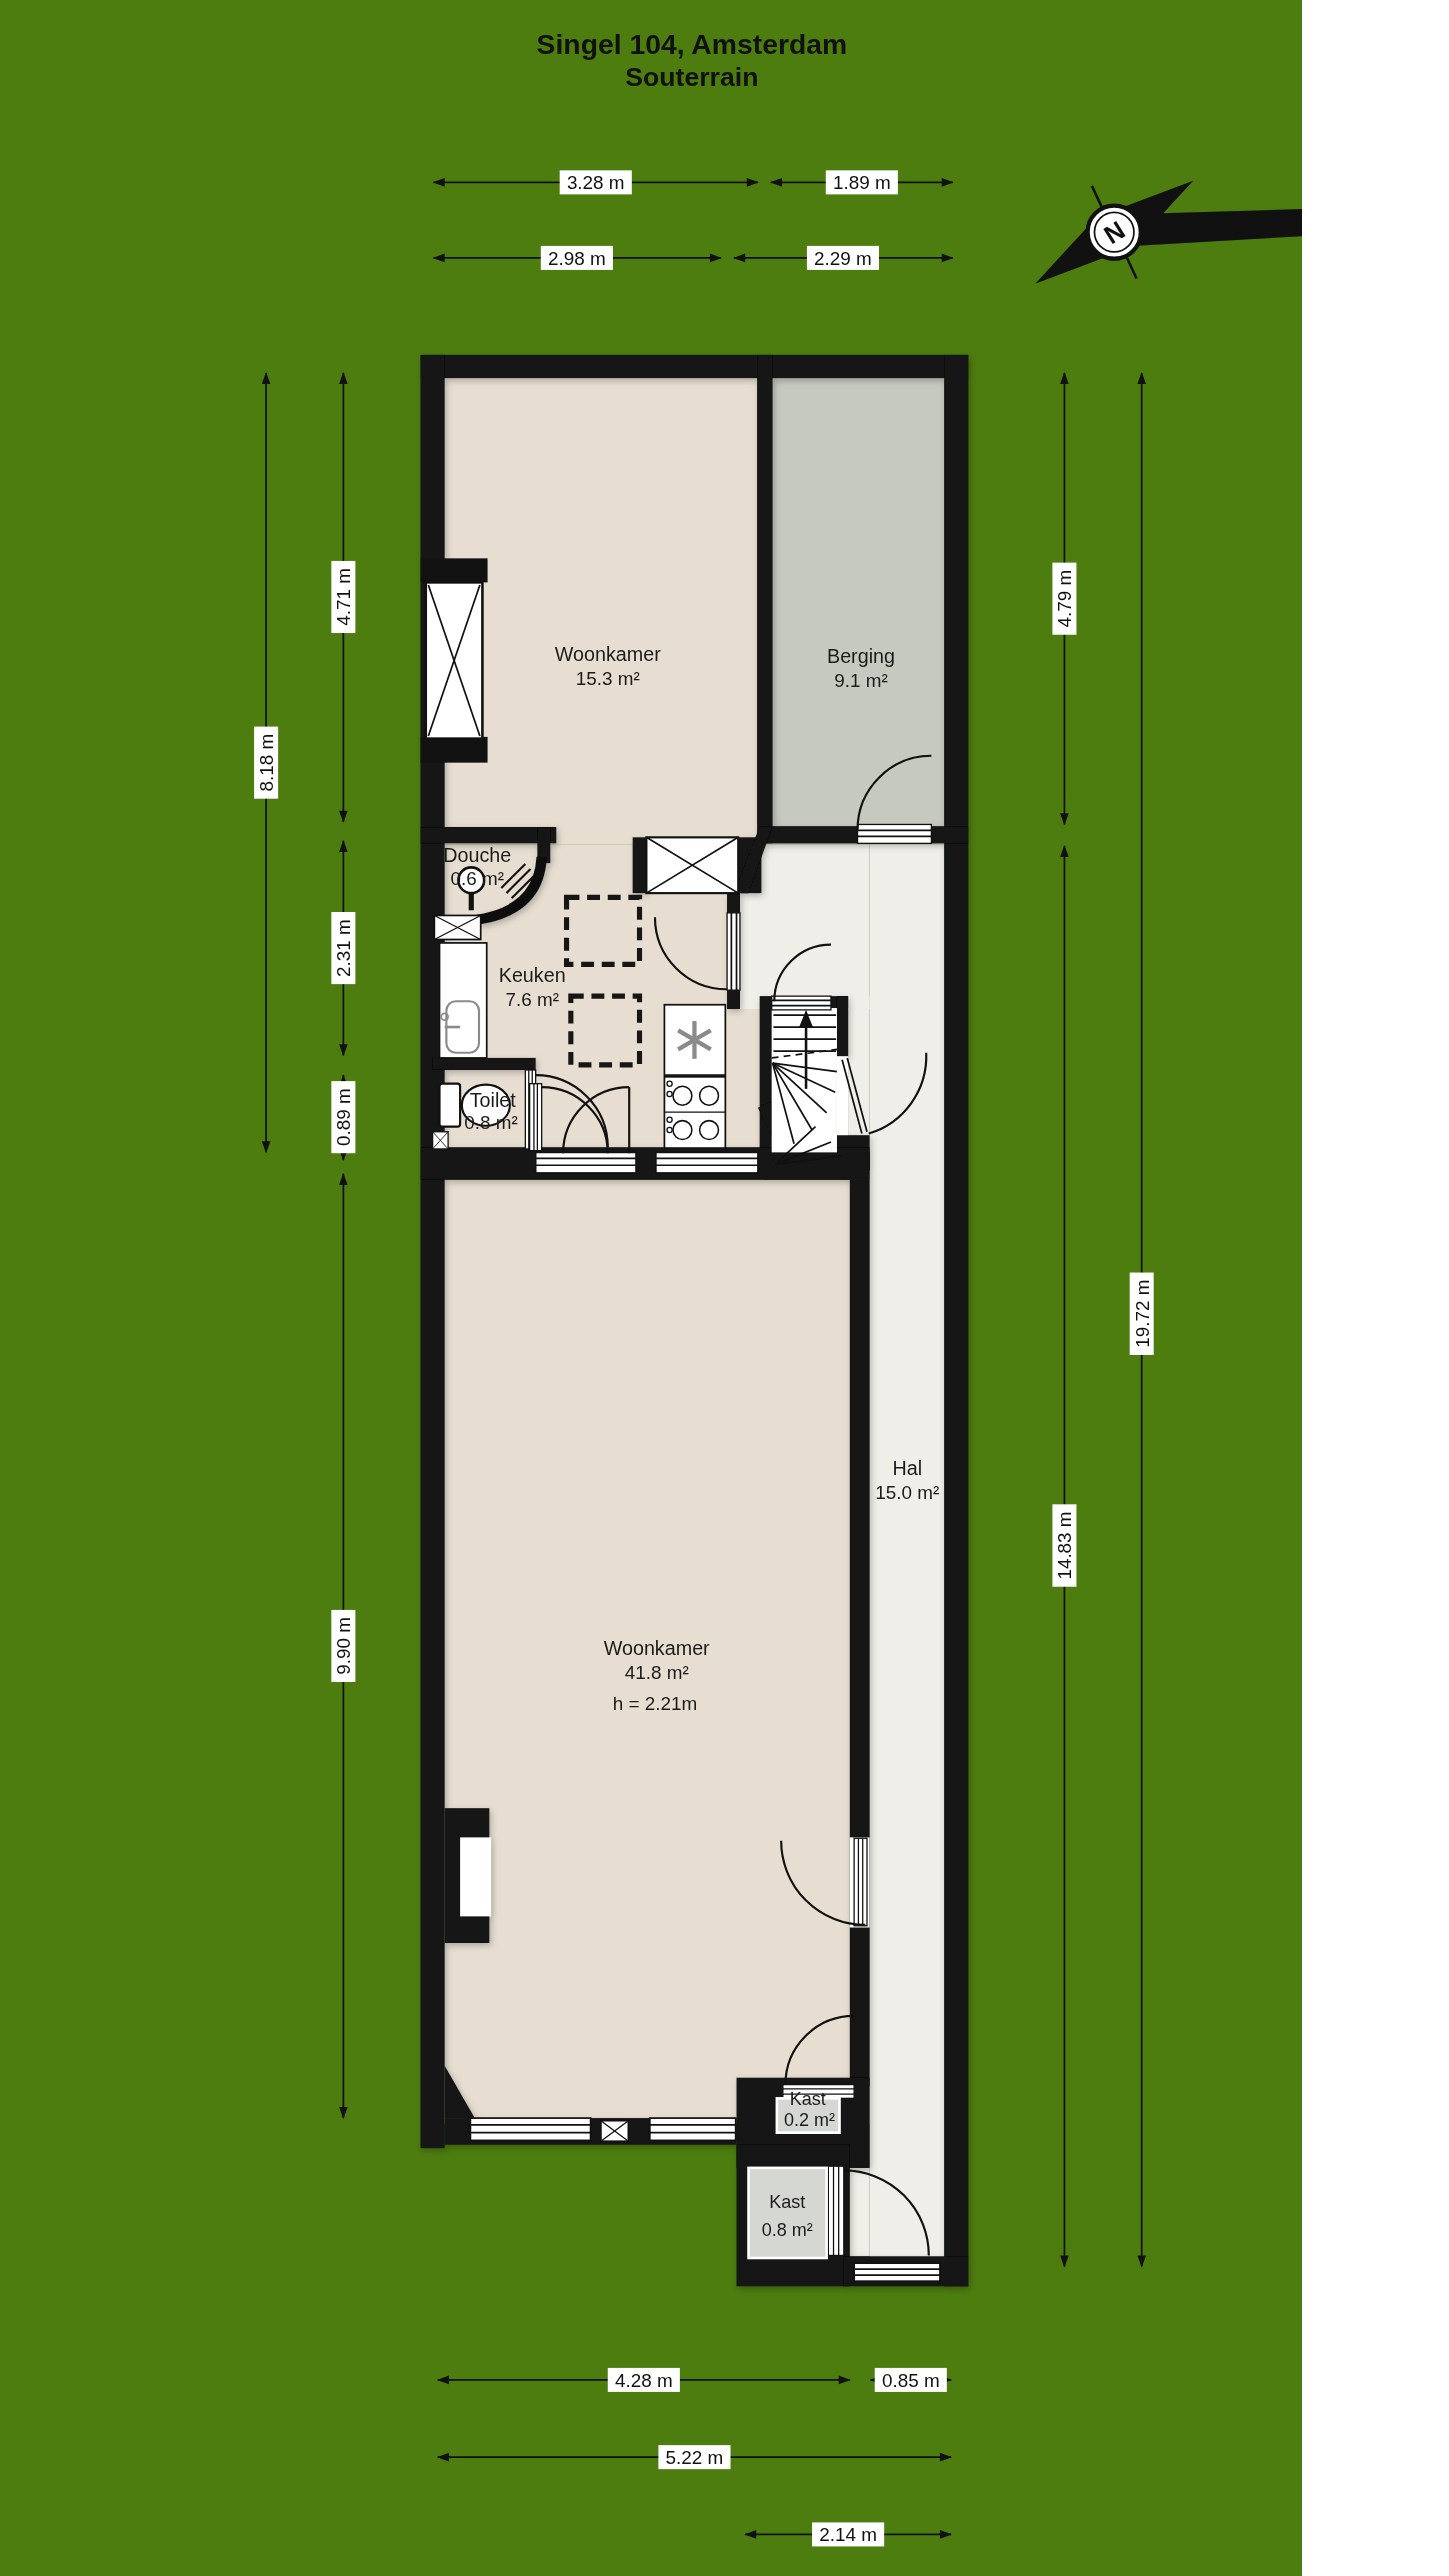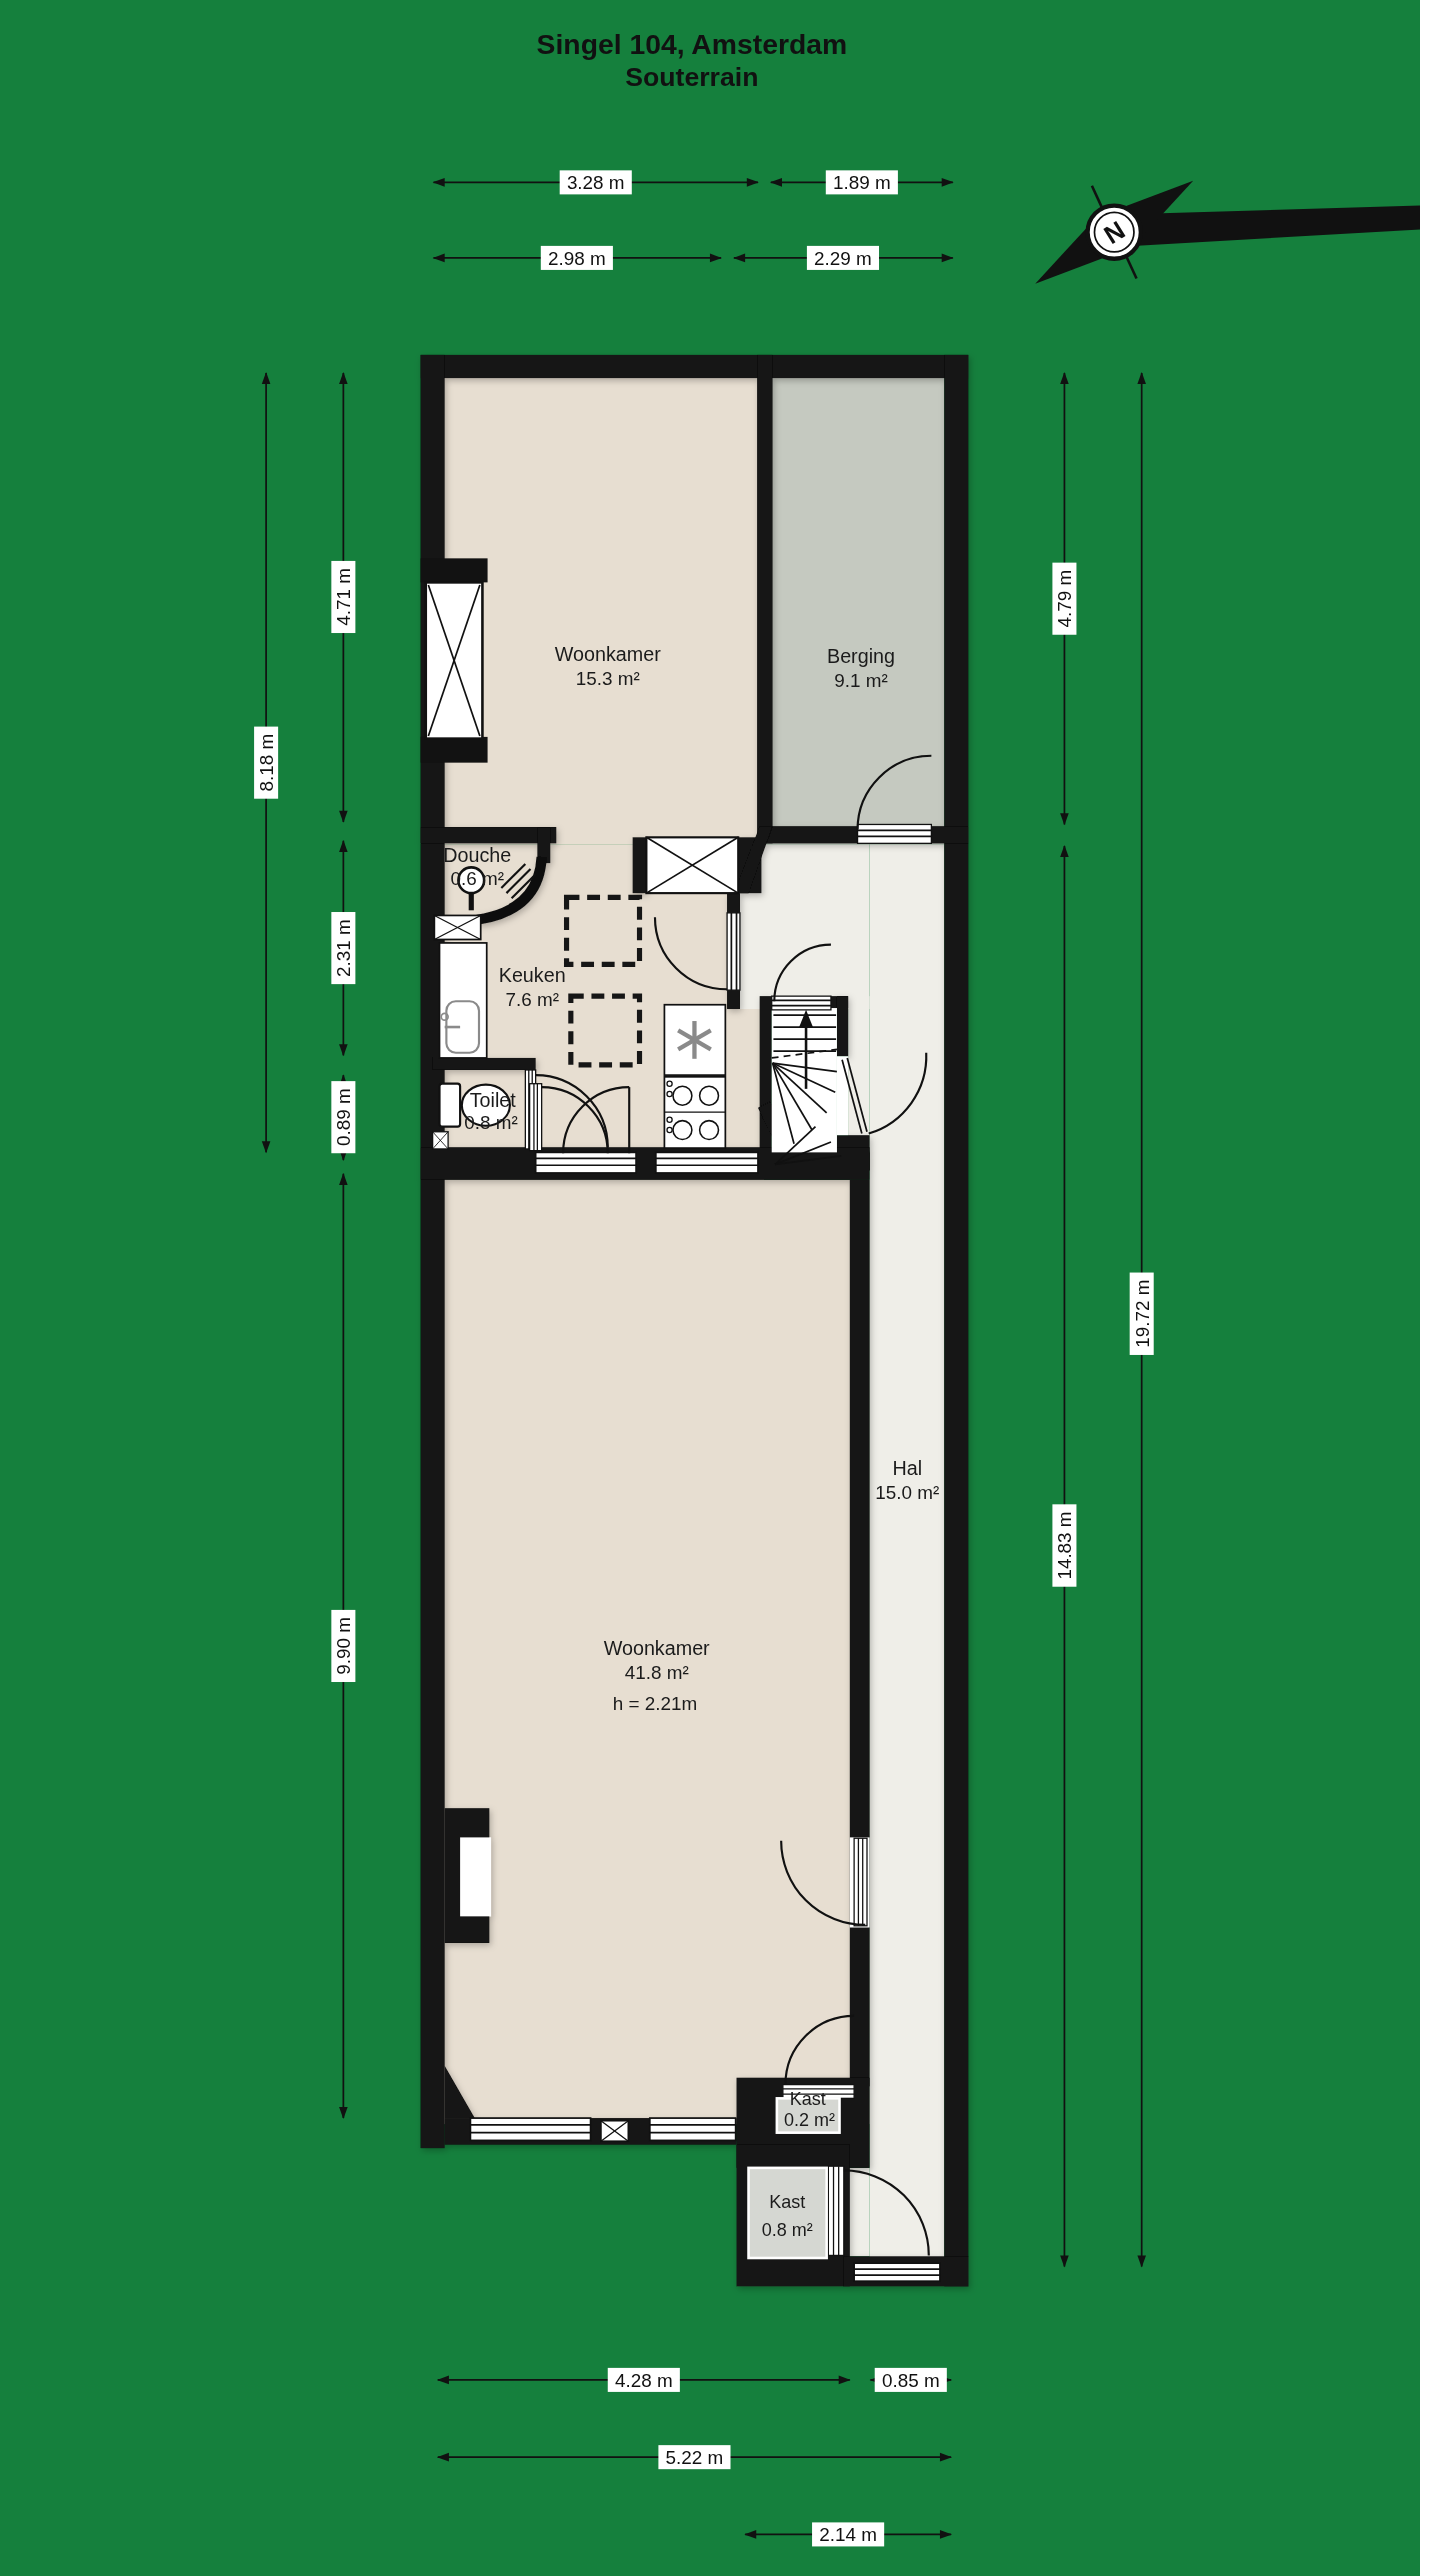--- a/index.html
+++ b/index.html
@@ -1,16 +1,16 @@
 <!DOCTYPE html>
 <html style="--wall: #121212; --room-beige: #e7ded1; --berging-green: #c5c9c0; --hal-light: #efeee8; --kast-gray: #d5d7d2;font-size:13.7px"><head>
 <meta charset="utf-8">
 <style>
   html,body{margin:0;padding:0;background:#ffffff;}
-  #canvas{position:relative;width:1420px;height:2576px;background:#15803d;overflow:hidden;
+  #canvas{position:relative;width:1302px;height:2576px;background:#4d7c0f;overflow:hidden;
           font-family:"Liberation Sans",sans-serif;}
   svg{position:absolute;left:0;top:0;}
   .wall{fill:var(--wall,#111);}
   .beige{fill:var(--room-beige,#e7ded1);}
   .green{fill:var(--berging-green,#c5c9c0);}
   .light{fill:var(--hal-light,#efeee8);}
   .gray{fill:var(--kast-gray,#d5d7d2);}
   .wht{fill:#ffffff;}
   .ln{stroke:#111;fill:none;}
   .thin{stroke:#111;stroke-width:2;fill:none;}

